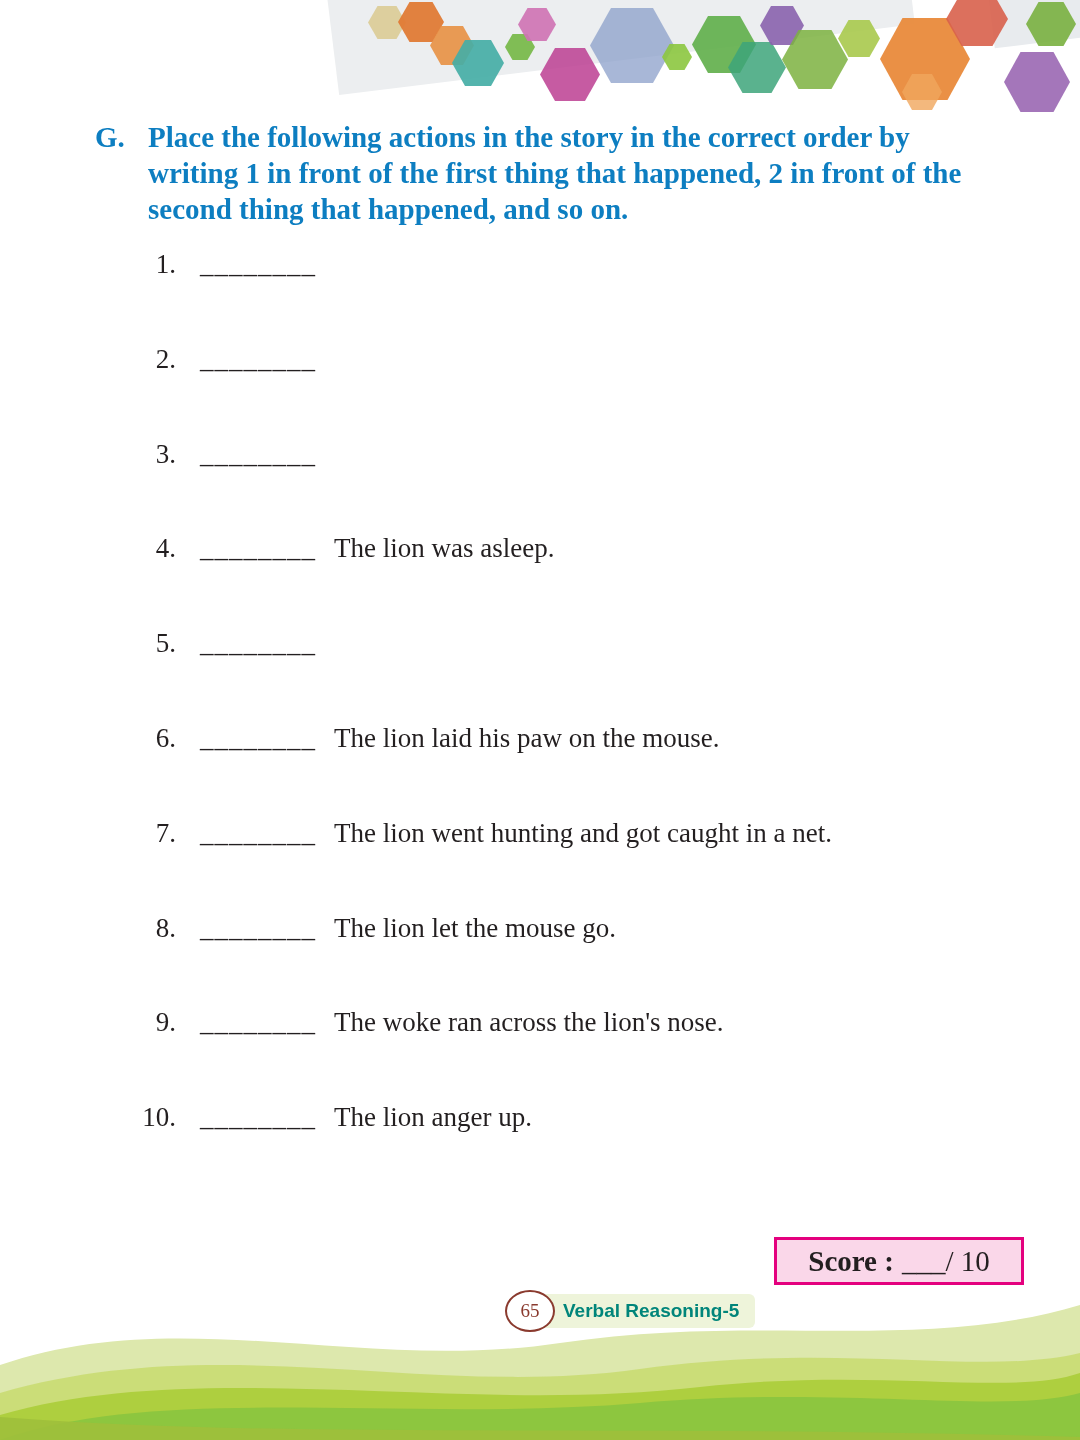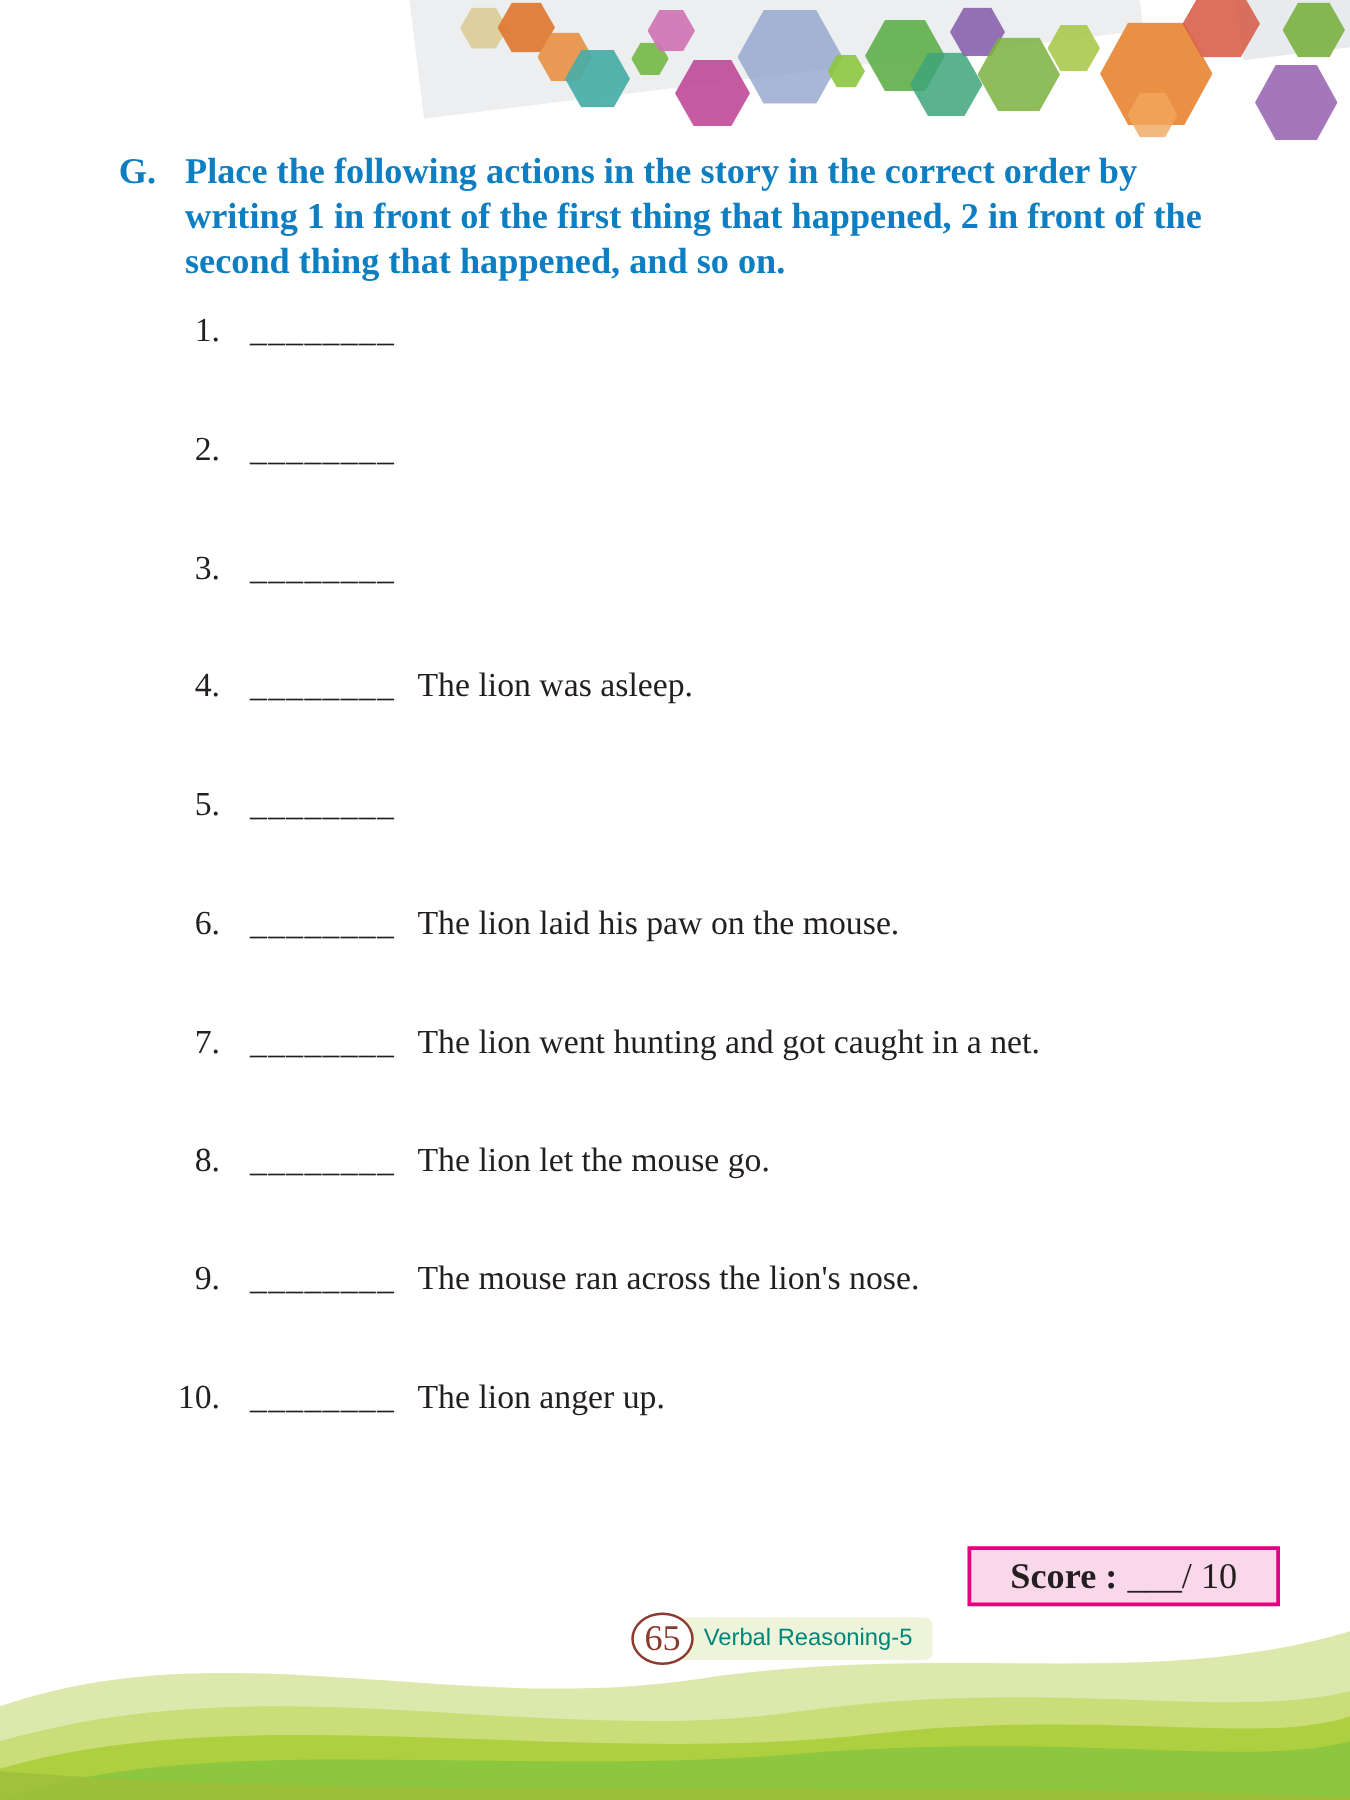--- a/index.html
+++ b/index.html
@@ -37,24 +37,24 @@
     background:var(--score_bg);border:3px solid var(--score_border);
     display:flex;align-items:center;justify-content:center;font-size:29px;z-index:5;margin-left:39px;}
   .score-label{font-weight:bold;}
   .score-value{margin-left:8px;}
   
   .waves{position:absolute;left:0;bottom:0;width:1080px;height:175px;z-index:1;}
   .waves svg{display:block;width:100%;height:100%;}
   
   .footer-row{position:absolute;left:505px;top:1290px;z-index:6;display:flex;align-items:center;}
   .book-pill{background:#eef4da;border-radius:6px;padding:6px 16px 6px 46px;margin-left:-38px;
-    font-family:"Liberation Sans",sans-serif;font-size:19px;font-weight:normal;color:var(--footer_teal);}
+    font-family:"Liberation Sans",sans-serif;font-size:19px;font-weight:bold;color:var(--footer_teal);}
   .page-oval{width:50px;height:42px;background:#ffffff;border:2px solid var(--badge_maroon);
     border-radius:50%;display:flex;align-items:center;justify-content:center;
-    font-size:29px;color:var(--badge_maroon);z-index:7;}
+    font-size:19px;color:var(--badge_maroon);z-index:7;}
 </style>
 </head>
 <body>
 
 <div class="top-deco">
   <div class="grey-band"></div>
   <div class="grey-band2"></div>
   <div class="hex" style="left:368px;top:6px;width:38px;height:33px;background:#ddcf9e;"></div>
   <div class="hex" style="left:398px;top:2px;width:46px;height:40px;background:#e07a35;opacity:.95;"></div>
   <div class="hex" style="left:430px;top:26px;width:44px;height:39px;background:#e89042;opacity:.9;"></div>
@@ -114,21 +114,21 @@
     <span class="qtext">The lion went hunting and got caught in a net.</span>
   </div>
   <div class="qrow">
     <span class="qnum">8.</span>
     <span class="qblank">________</span>
     <span class="qtext">The lion let the mouse go.</span>
   </div>
   <div class="qrow">
     <span class="qnum">9.</span>
     <span class="qblank">________</span>
-    <span class="qtext">The mouse ran across the lion's nose.</span>
+    <span class="qtext">The woke ran across the lion's nose.</span>
   </div>
   <div class="qrow">
     <span class="qnum">10.</span>
     <span class="qblank">________</span>
     <span class="qtext">The lion anger up.</span>
   </div>
 </div>
 
 <div class="score-box">
   <span class="score-label">Score :</span>

